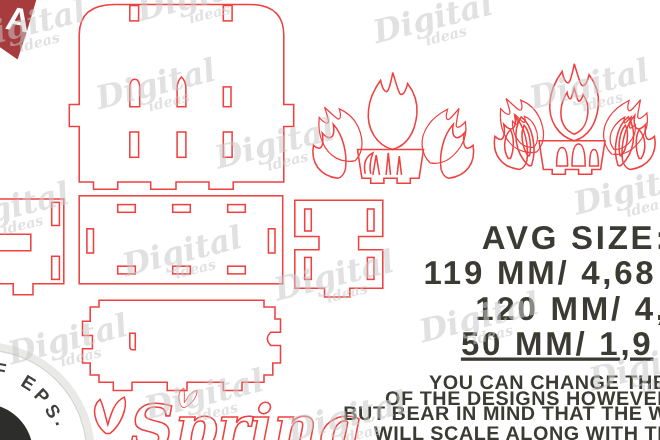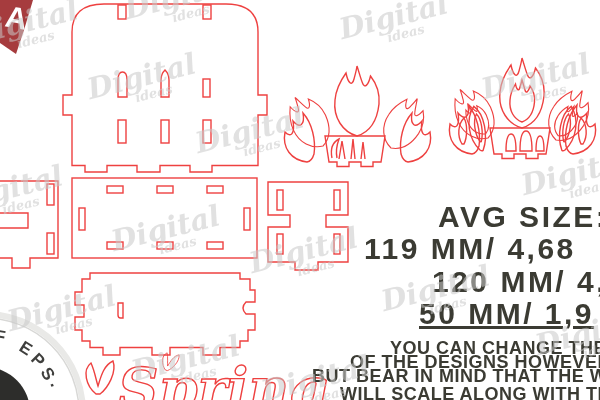--- a/index.html
+++ b/index.html
@@ -149,21 +149,21 @@
         <text transform="translate(18,350) rotate(32)">E</text>
         <text transform="translate(30,360) rotate(45)">P</text>
         <text transform="translate(40,372) rotate(58)">S</text>
         <text transform="translate(46,385) rotate(70)">·</text>
       </g>
     </g>
   </svg>
 
   <div>
     <div class="size-line" style="left:438px;top:202px;">AVG SIZE:</div>
-    <div class="size-line" style="left:364px;top:234px;">119 MM/ 4,68</div>
+    <div class="size-line" style="left:385px;top:234px;">119 MM/ 4,68</div>
     <div class="size-line" style="left:384px;top:267px;margin-left:48px;">120 MM/ 4,72</div>
     <div class="size-line" style="left:419px;top:299px;text-decoration:underline;">50 MM/ 1,9</div>
   </div>
 
   <div>
     <div class="note-line" style="left:390px;top:339px;">YOU CAN CHANGE THE</div>
     <div class="note-line" style="left:350px;top:353px;">OF THE DESIGNS HOWEVER Y</div>
     <div class="note-line" style="left:312px;top:367px;">BUT BEAR IN MIND THAT THE WID</div>
     <div class="note-line" style="left:340px;top:385px;">WILL SCALE ALONG WITH THE</div>
   </div>

